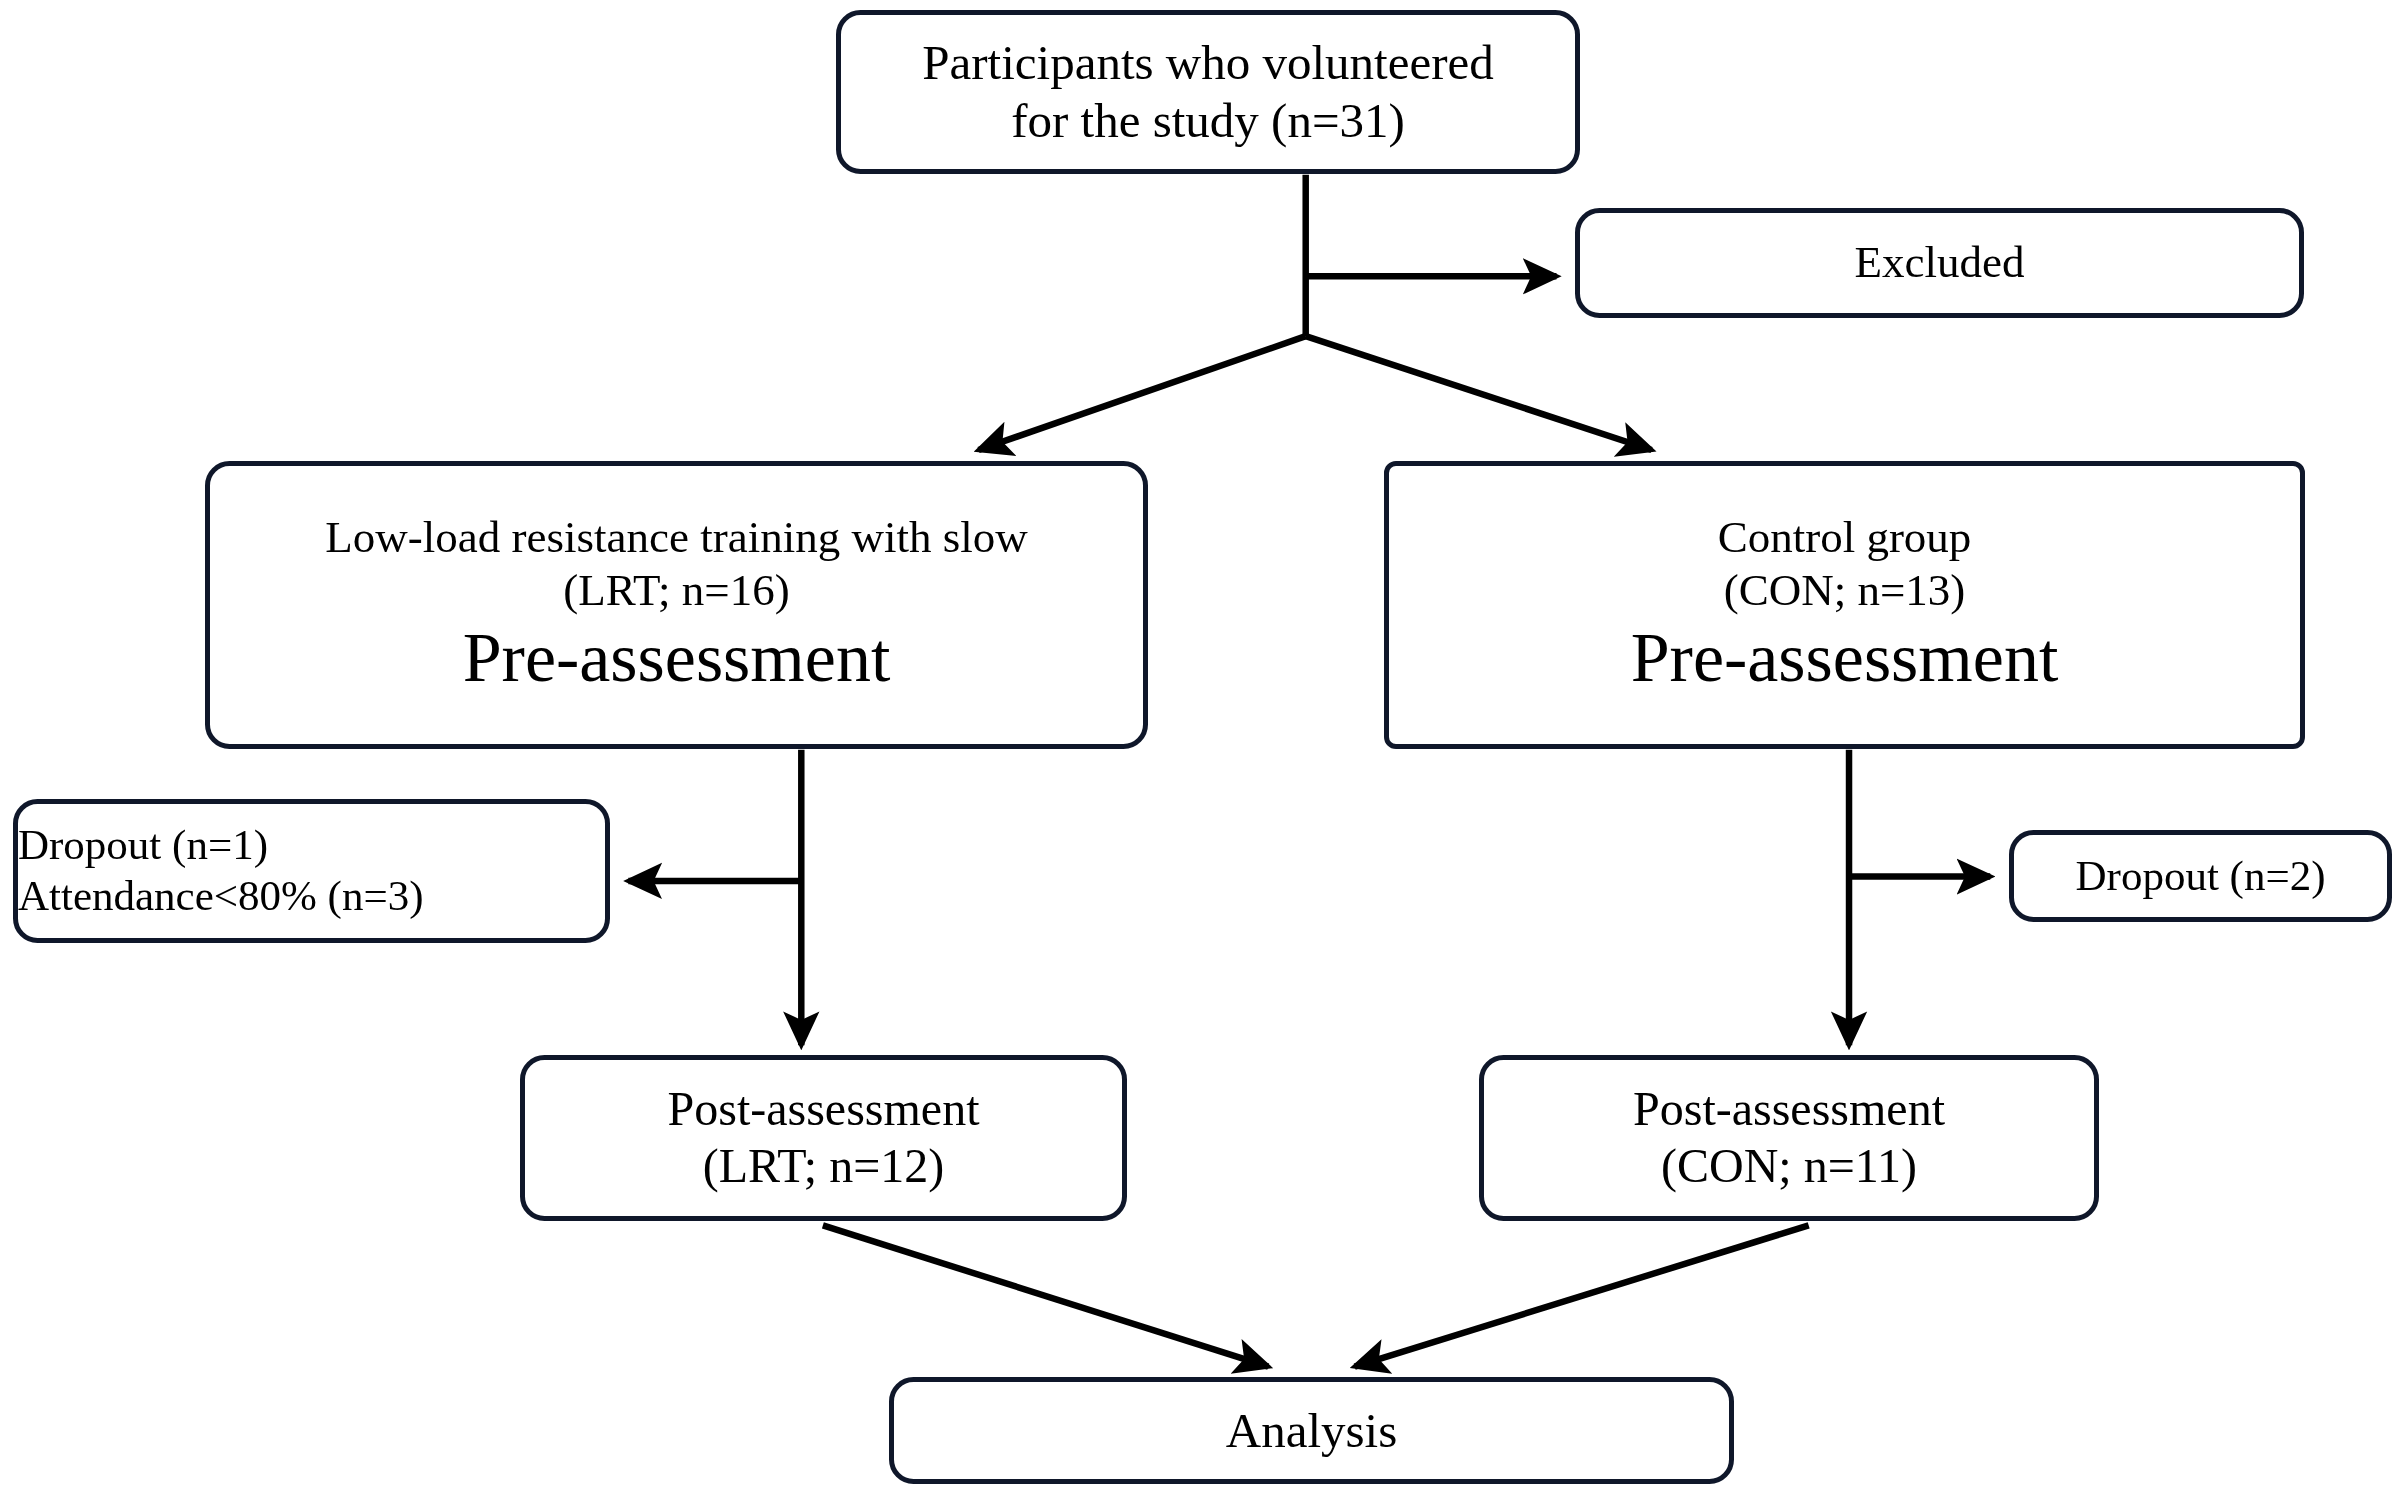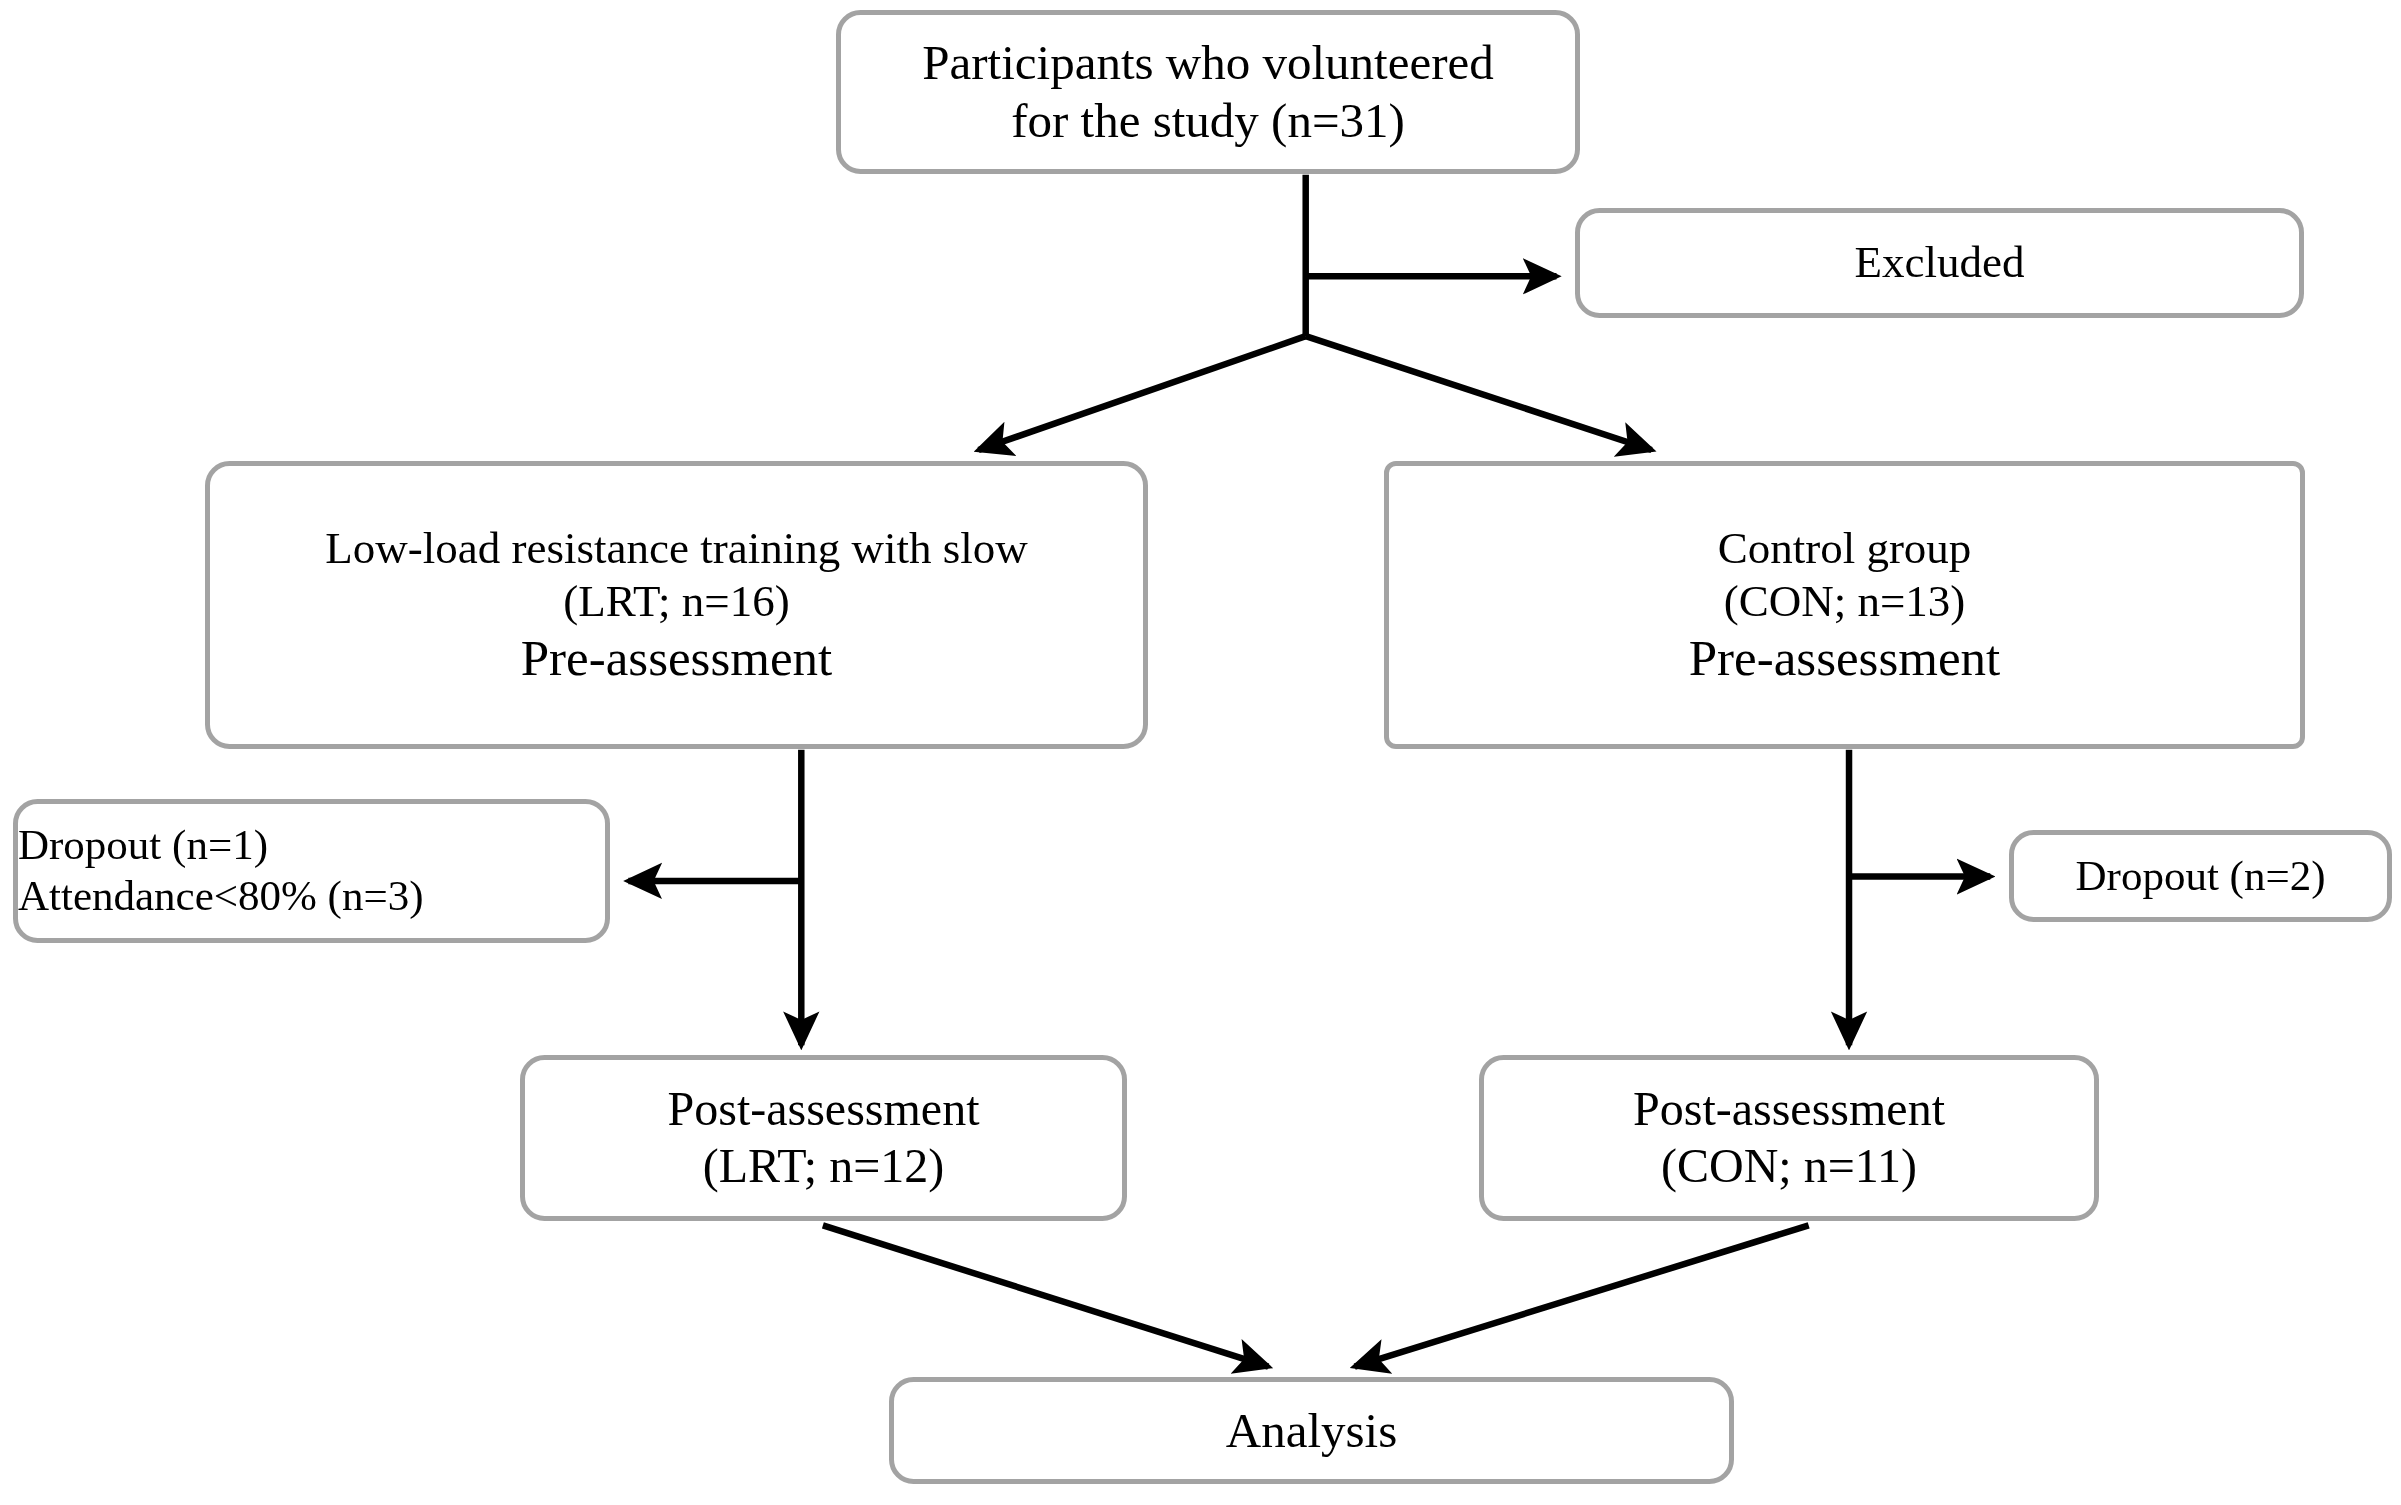--- a/index.html
+++ b/index.html
@@ -21,21 +21,21 @@
     position: absolute;
     left: 0;
     top: 0;
     width: 2401px;
     height: 1506px;
     pointer-events: none;
   }
   .node {
     position: absolute;
     box-sizing: border-box;
-    border: 5px solid #a3a3a3;
+    border: 5px solid #0f172a;
     border-radius: 24.5px;
     background: #ffffff;
     display: flex;
     flex-direction: column;
     align-items: center;
     justify-content: center;
     text-align: center;
     line-height: 1.18;
     z-index: 2;
   }
@@ -47,21 +47,21 @@
   #node-enrollment  { left: 836px; top: 10px;   width: 744px; height: 164px; font-size: 49px; }
   #node-excluded    { left: 1575px; top: 208px;  width: 729px; height: 110px; font-size: 45px; }
   #node-lrt-group   { left: 205px;  top: 461px;  width: 943px; height: 288px; font-size: 45px; }
   #node-con-group   { left: 1384px; top: 461px;  width: 921px; height: 288px; font-size: 45px; border-radius: 12px; }
   #node-lrt-dropout { left: 13px;   top: 799px; width: 597px;  height: 144px; font-size: 43px; }
   #node-con-dropout { left: 2009px; top: 830px; width: 383px;  height: 92px; font-size: 43px; }
   #node-lrt-post    { left: 520px;  top: 1055px; width: 607px;  height: 166px; font-size: 48px; }
   #node-con-post    { left: 1479px; top: 1055px; width: 620px;  height: 166px; font-size: 48px; }
   #node-analysis    { left: 889px; top: 1377px; width: 845px; height: 107px; font-size: 49px; }
 
-  .big { font-size: 51px; }
+  .big { font-size: 70px; }
 
   #node-lrt-dropout { align-items: flex-start; text-align: left; }
   #node-lrt-dropout .ln { text-align: left; }
 </style>
 </head>
 <body>
 
 <div id="stage">
 
   <svg id="connectors" viewBox="0 0 3332 2089" width="2401" height="1506" xmlns="http://www.w3.org/2000/svg">

